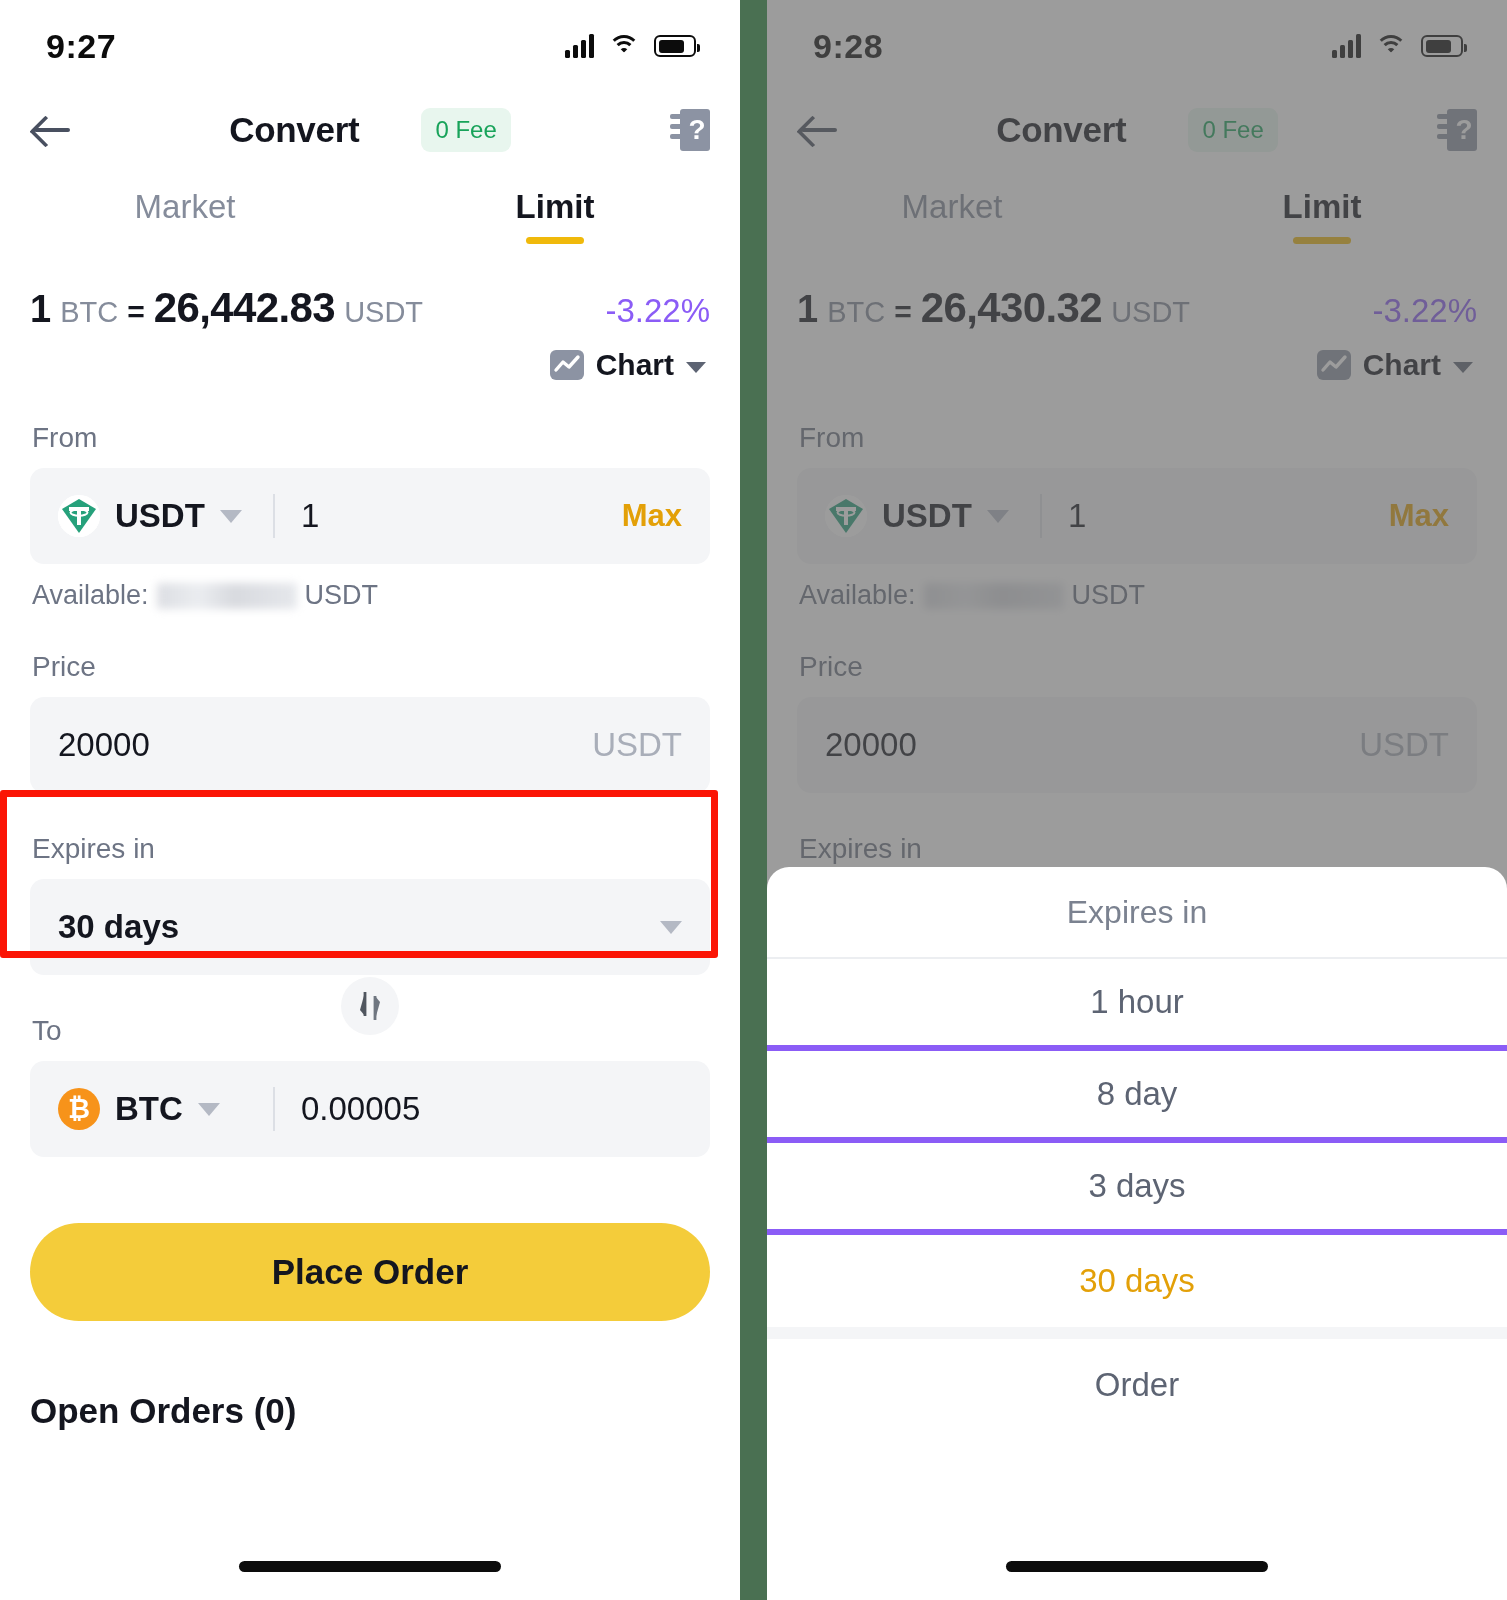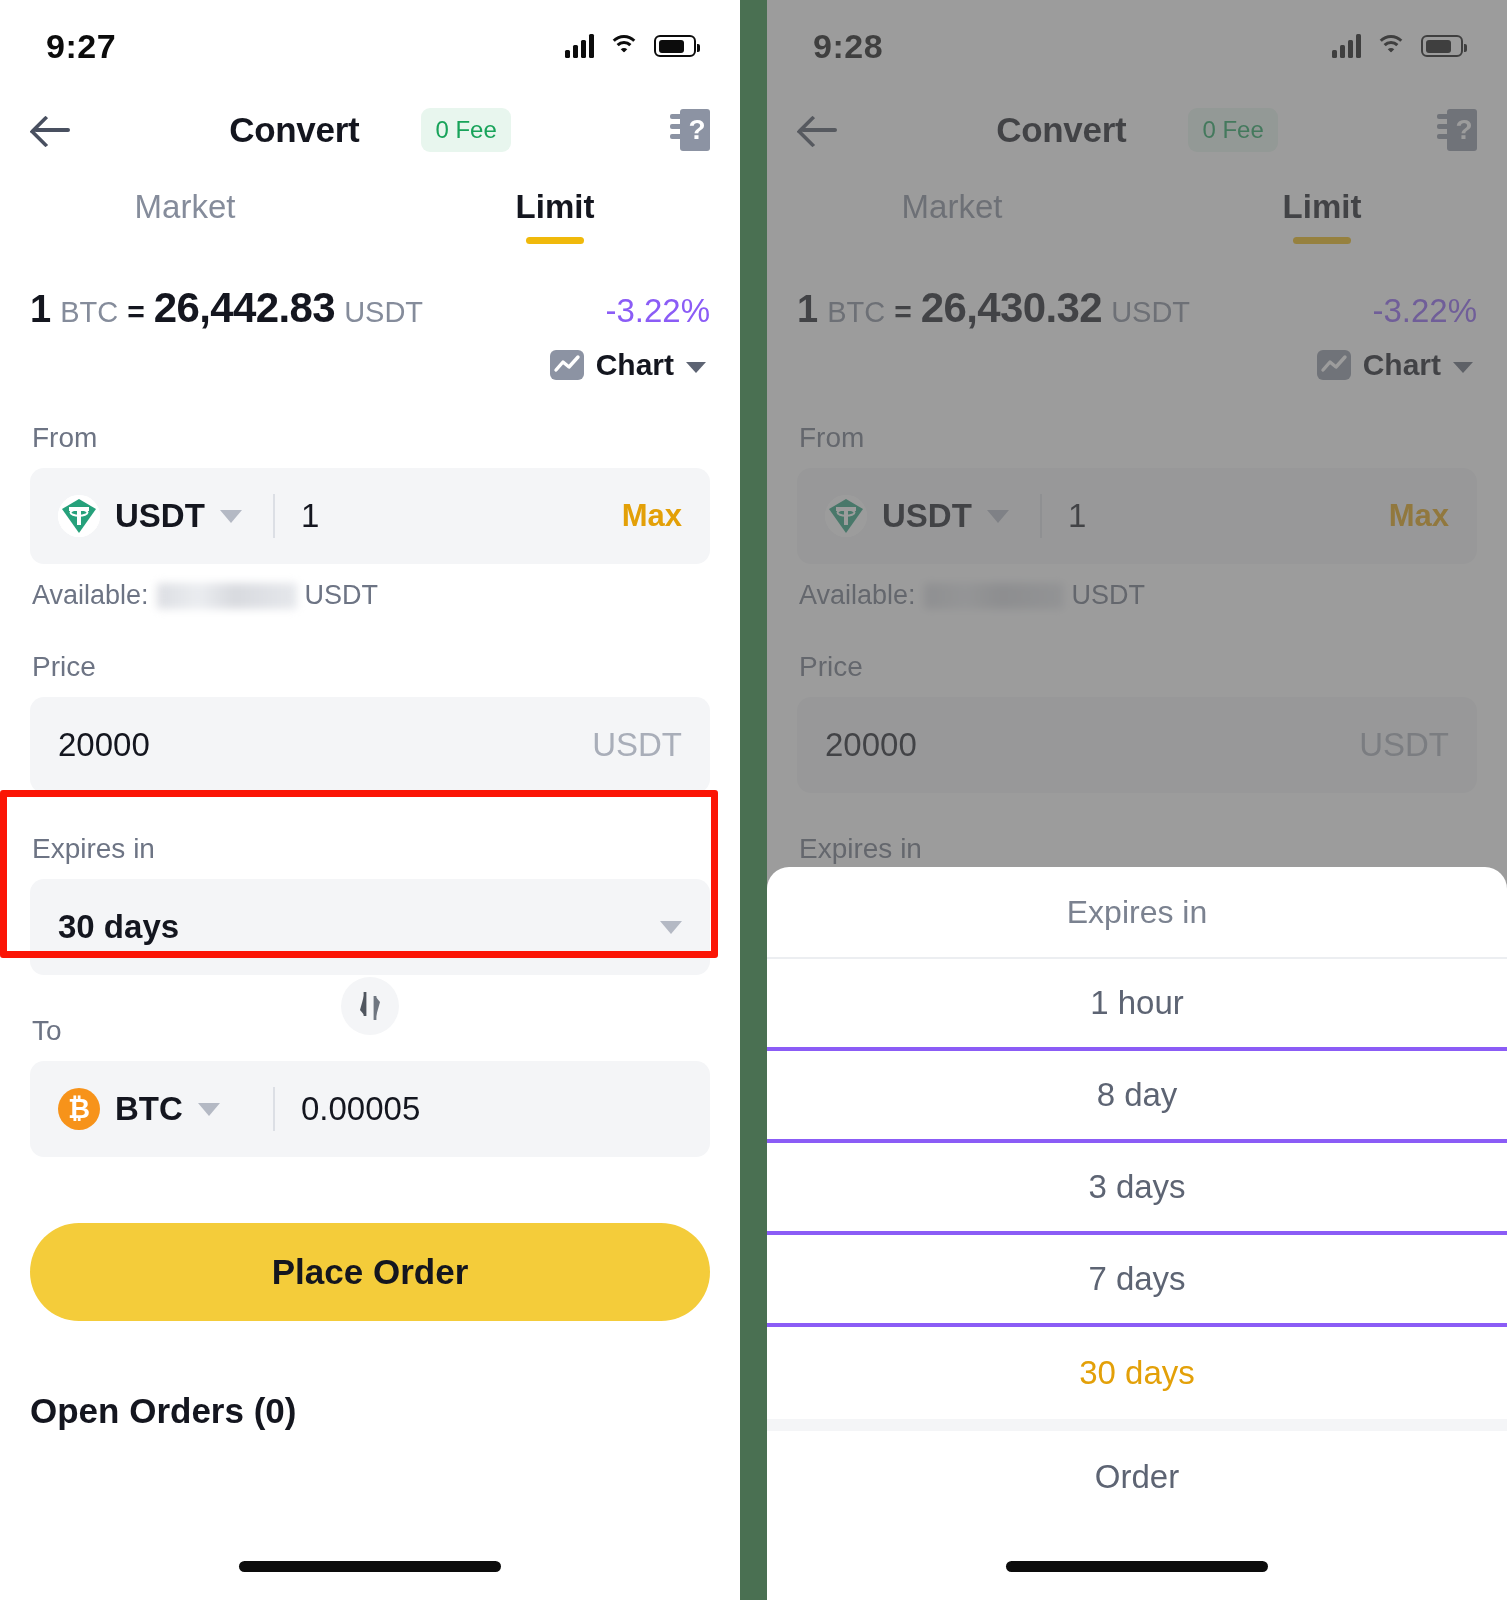--- a/index.html
+++ b/index.html
@@ -151,21 +151,21 @@
                     bottom: 28px; width: 262px; height: 11px; background: #0c0c0c;
                     border-radius: 6px; z-index: 60; }
 
   
   .sheet { position: absolute; left: 0; right: 0; top: 867px; bottom: 0;
            background: #ffffff; border-radius: 22px 22px 0 0; z-index: 50;
            display: flex; flex-direction: column; }
   .sheet-title { height: 92px; display: flex; align-items: center; justify-content: center;
                  font-size: 32px; color: #7b8290; border-bottom: 2px solid #eceef1; }
   .sheet-opt { height: 92px; display: flex; align-items: center; justify-content: center;
-               font-size: 33px; color: #5d6473; border-bottom: 4px solid #8b5cf6; cursor: pointer; }
+               font-size: 33px; color: #5d6473; border-bottom: 6px solid #8b5cf6; cursor: pointer; }
   .sheet-opt.selected { color: #e3a008; }
   .sheet-opt.last { border-bottom: none; }
   .sheet-gap { height: 12px; background: #f4f5f7; }
   .sheet-cancel { height: 92px; display: flex; align-items: center; justify-content: center;
                   font-size: 33px; color: #5d6473; cursor: pointer; }
 </style>
 </head>
 <body>
 
 <div id="root">
@@ -419,21 +419,20 @@
       </div>
     </div>
 
     <div class="dim-layer"></div>
 
     <div class="sheet">
       <div class="sheet-title">Expires in</div>
       <div class="sheet-opt">1 hour</div>
       <div class="sheet-opt">8 day</div>
       <div class="sheet-opt">3 days</div>
-      <div class="sheet-opt">7 days</div>
       <div class="sheet-opt selected last">30 days</div>
       <div class="sheet-gap"></div>
       <div class="sheet-cancel">Order</div>
     </div>
 
     <div class="home-indicator"></div>
   </div>
 
 </div>
 

